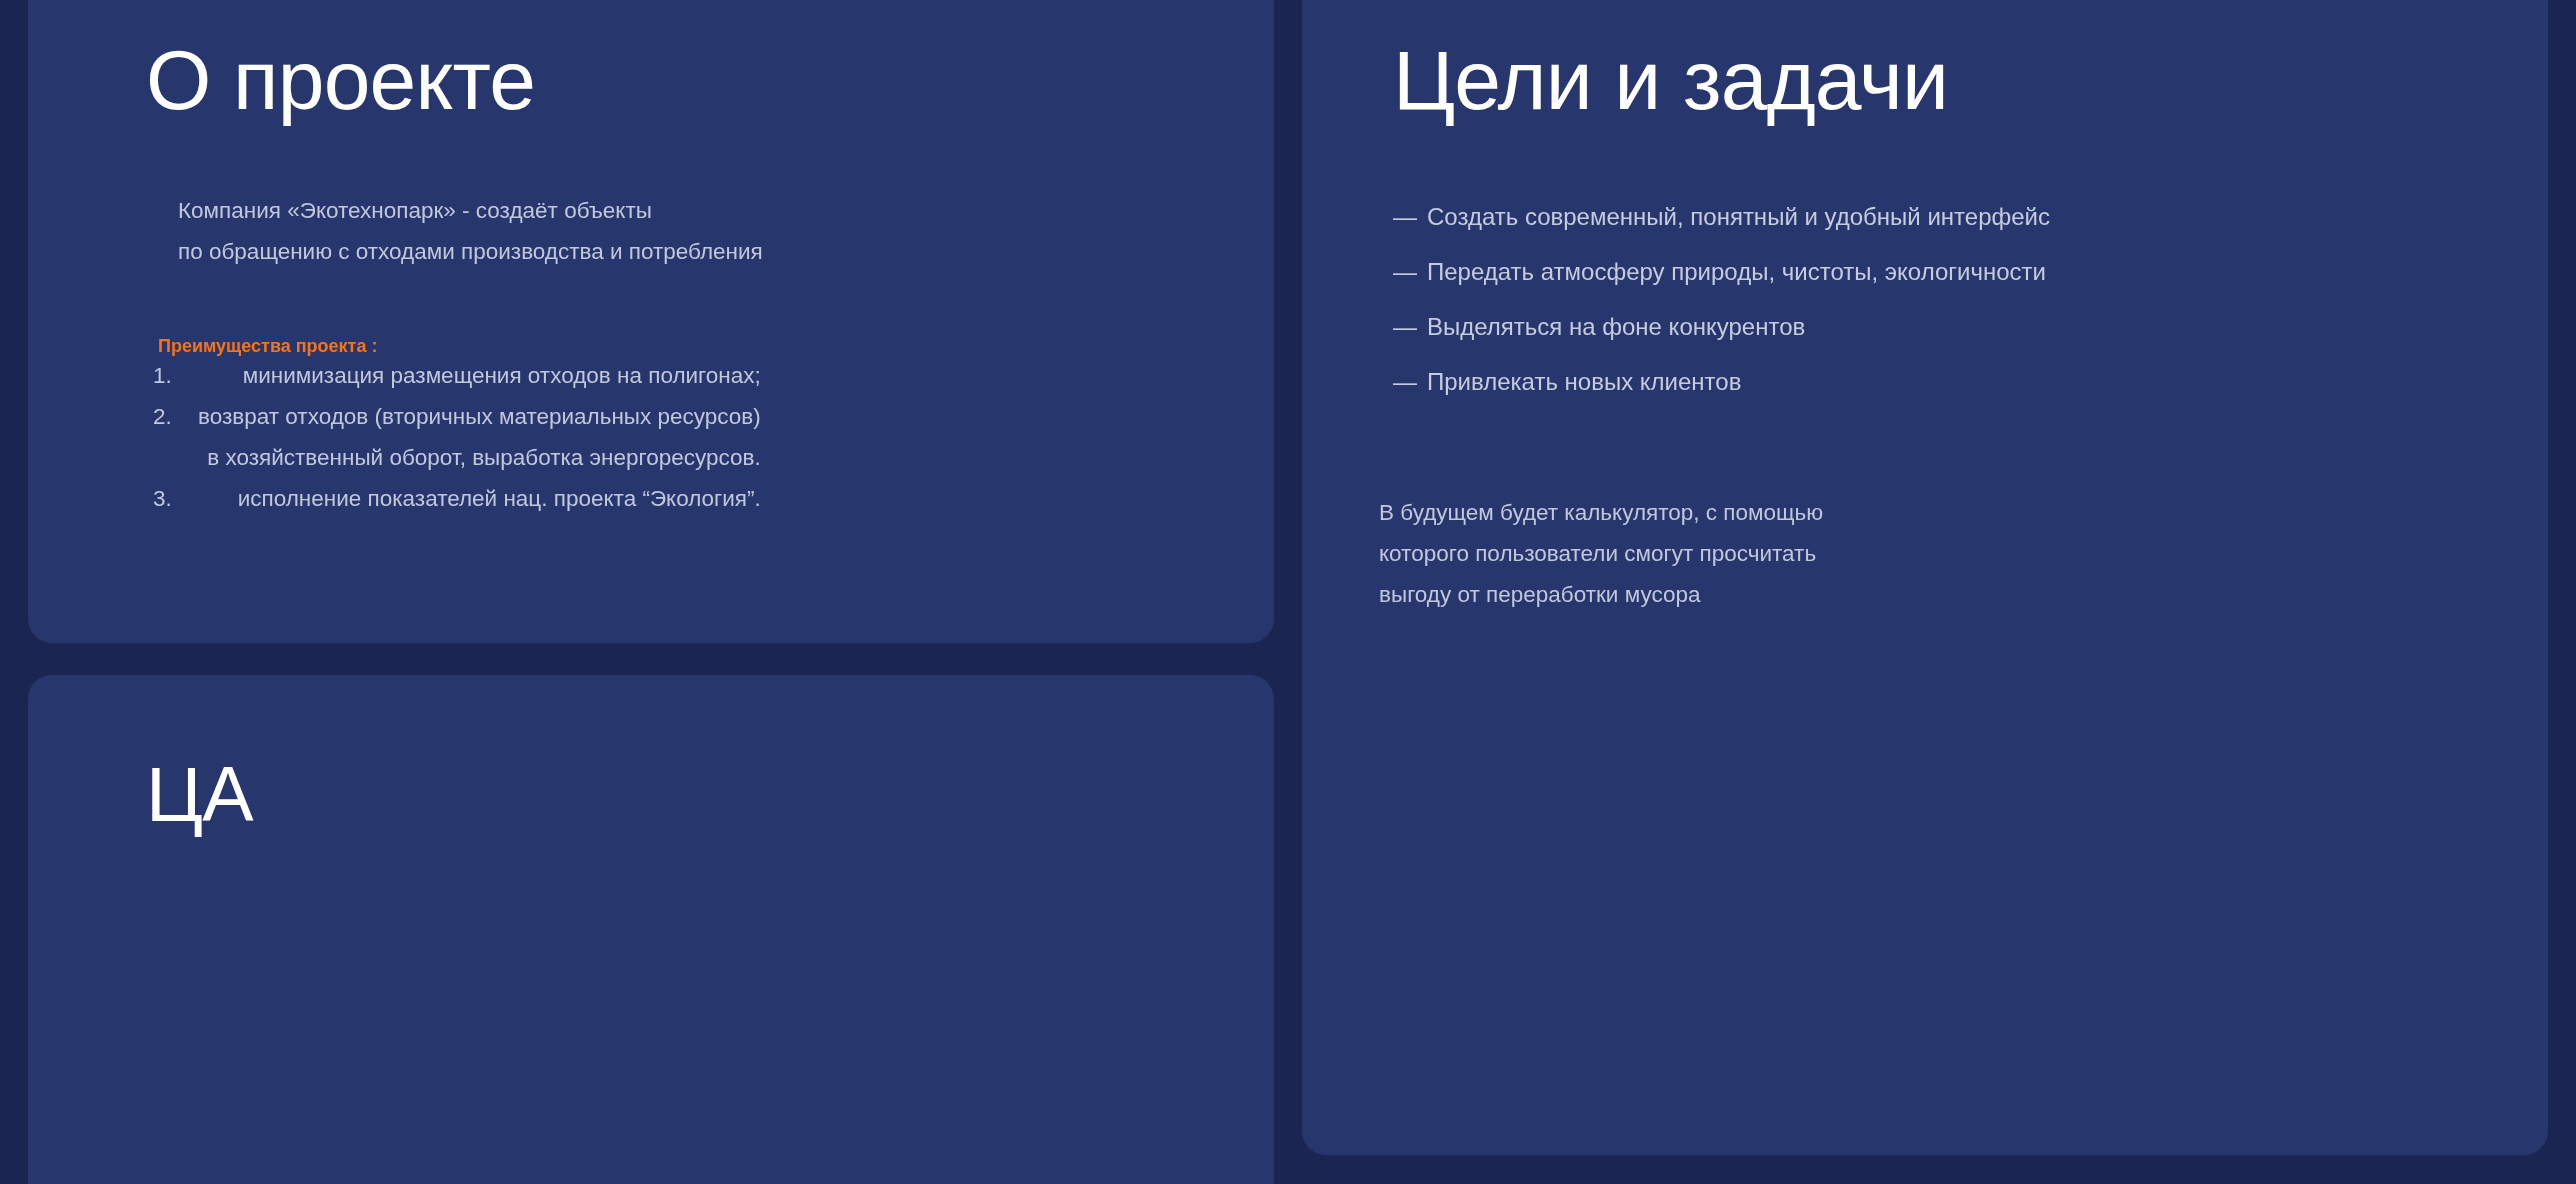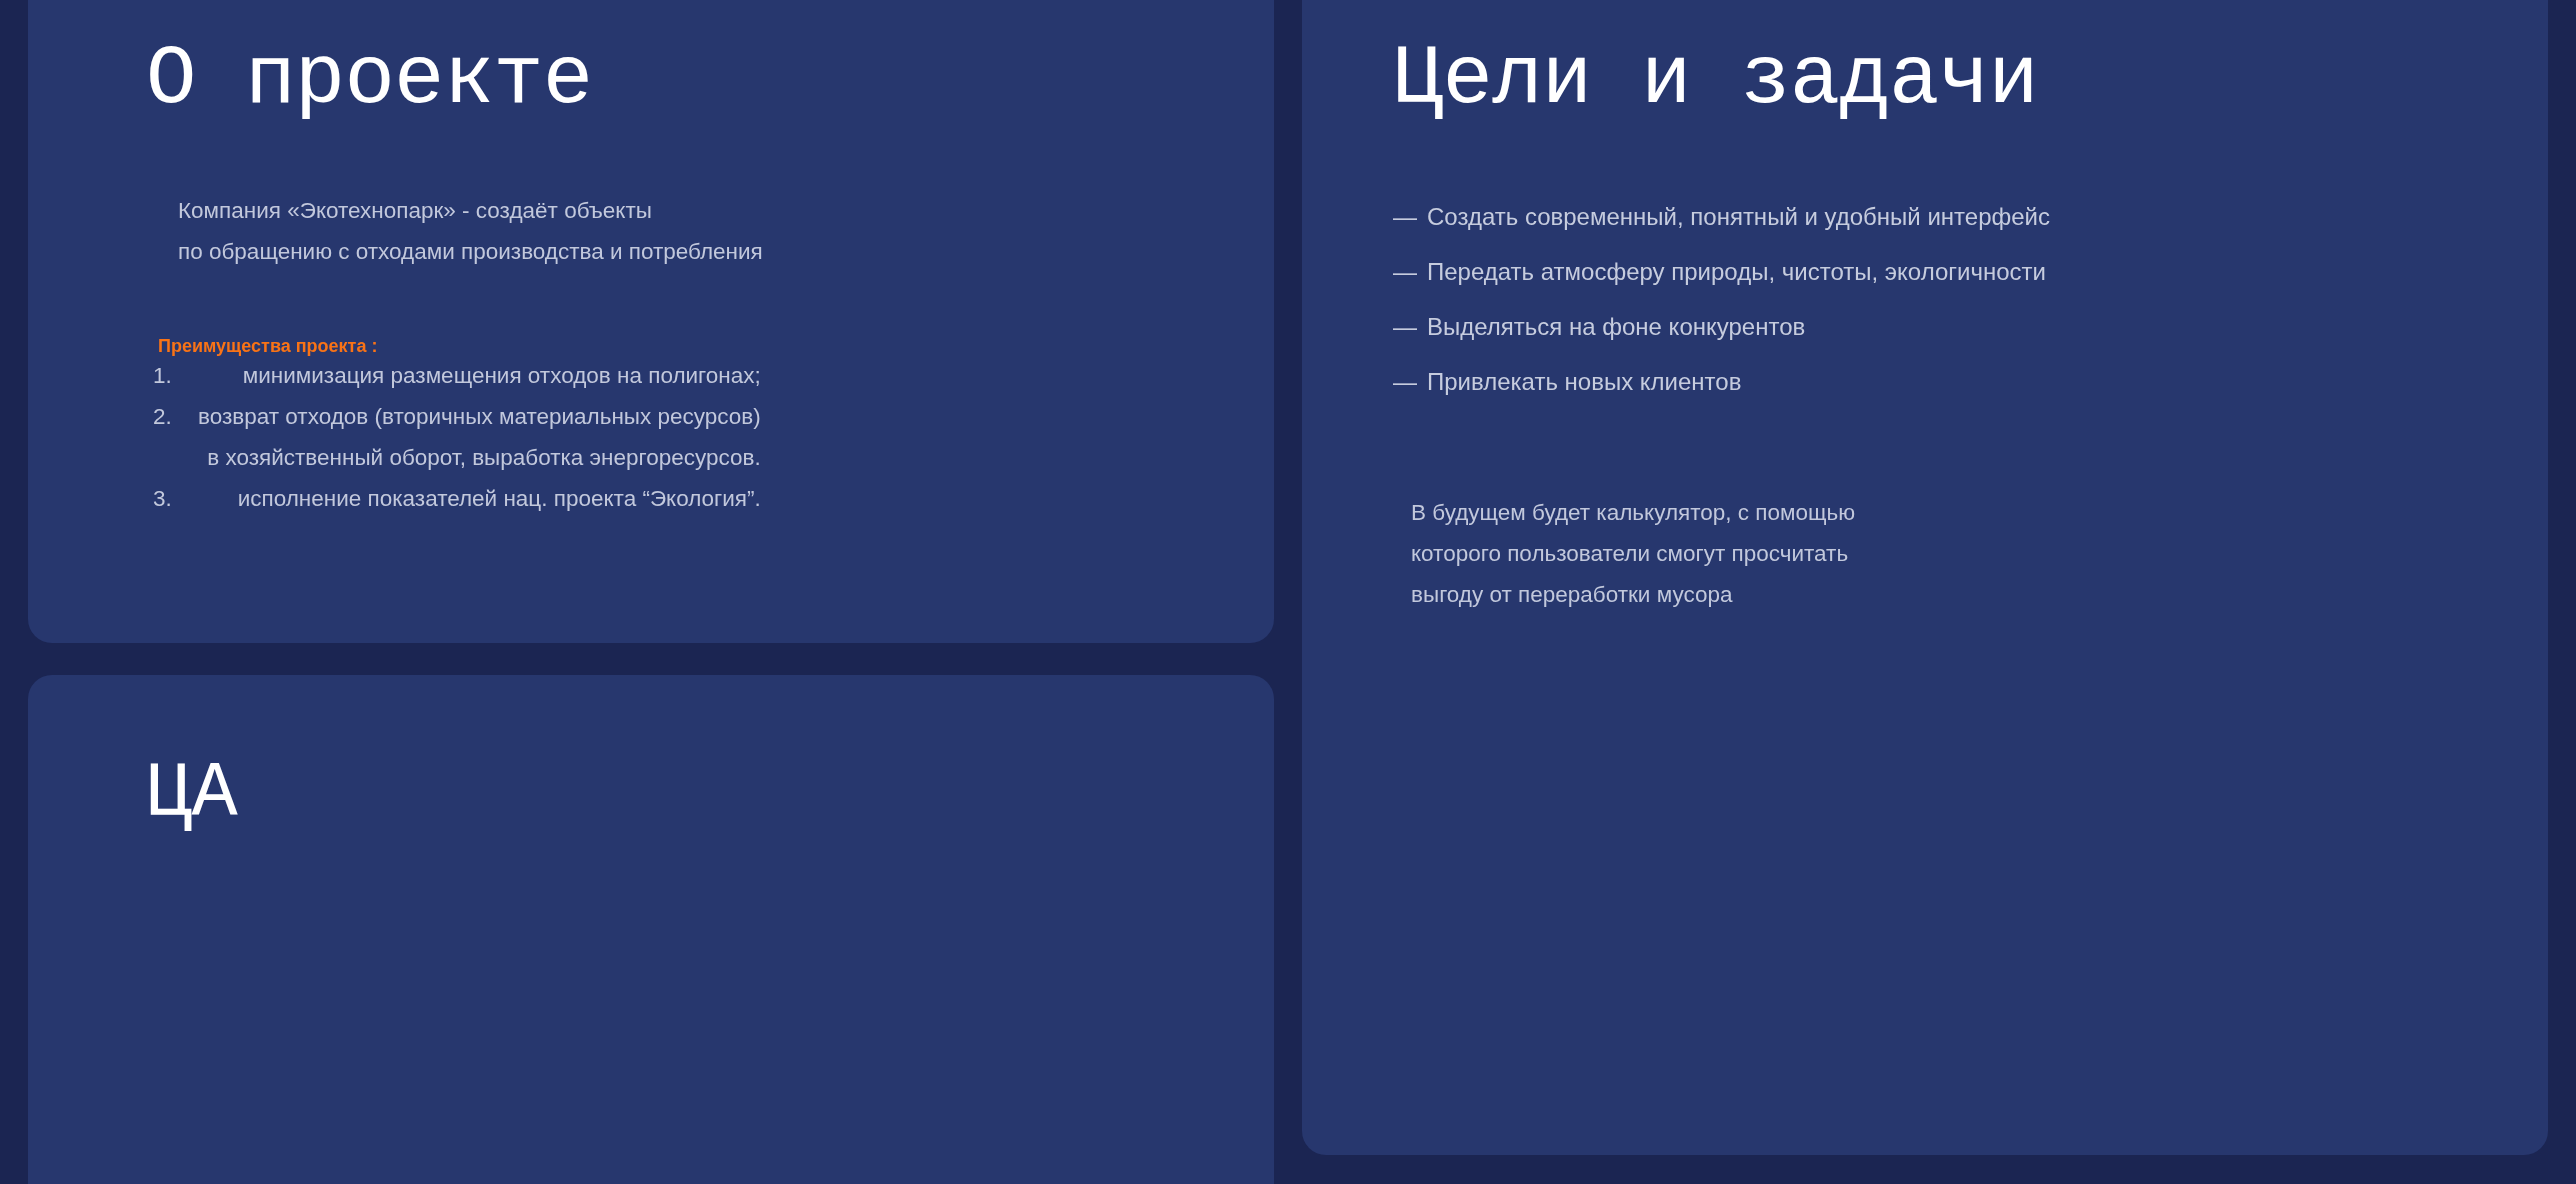--- a/index.html
+++ b/index.html
@@ -54,21 +54,20 @@
 
   
   .heading {
     margin: 0;
     color: #ffffff;
     font-size: 84px;
     line-height: 1.0;
     font-weight: 400;
     letter-spacing: -0.8px;
     white-space: nowrap;
-    font-family: Liberation Mono, monospace;
   }
   .heading-small {
     font-size: 77px;
   }
 
   .body-text {
     color: #c2c8dc;
     font-size: 22.5px;
     line-height: 41px;
     font-weight: 400;
@@ -141,21 +140,21 @@
   #about-heading   { position: absolute; left: 118px; top:  65px; }
   #about-lead      { position: absolute; left: 118px; top: 217px; margin-left: 32px; }
   #about-subhead   { position: absolute; left: 118px; top: 352px; }
   #about-list      { position: absolute; left: 125px; top: 382px; }
 
   #aud-heading     { position: absolute; left: 118px; top: 81px; }
   #aud-text        { position: absolute; left: 118px; top: 230px; }
 
   #goals-heading   { position: absolute; left: 91px; top:  65px; }
   #goals-list      { position: absolute; left: 91px; top: 216px; }
-  #goals-note      { position: absolute; left: 109px; top: 519px; }
+  #goals-note      { position: absolute; left: 77px; top: 519px; }
 </style>
 </head>
 <body>
 
 <div class="slide">
 
   <section class="card" id="card-about">
 
     <h1 class="heading" id="about-heading">О проекте</h1>
 

